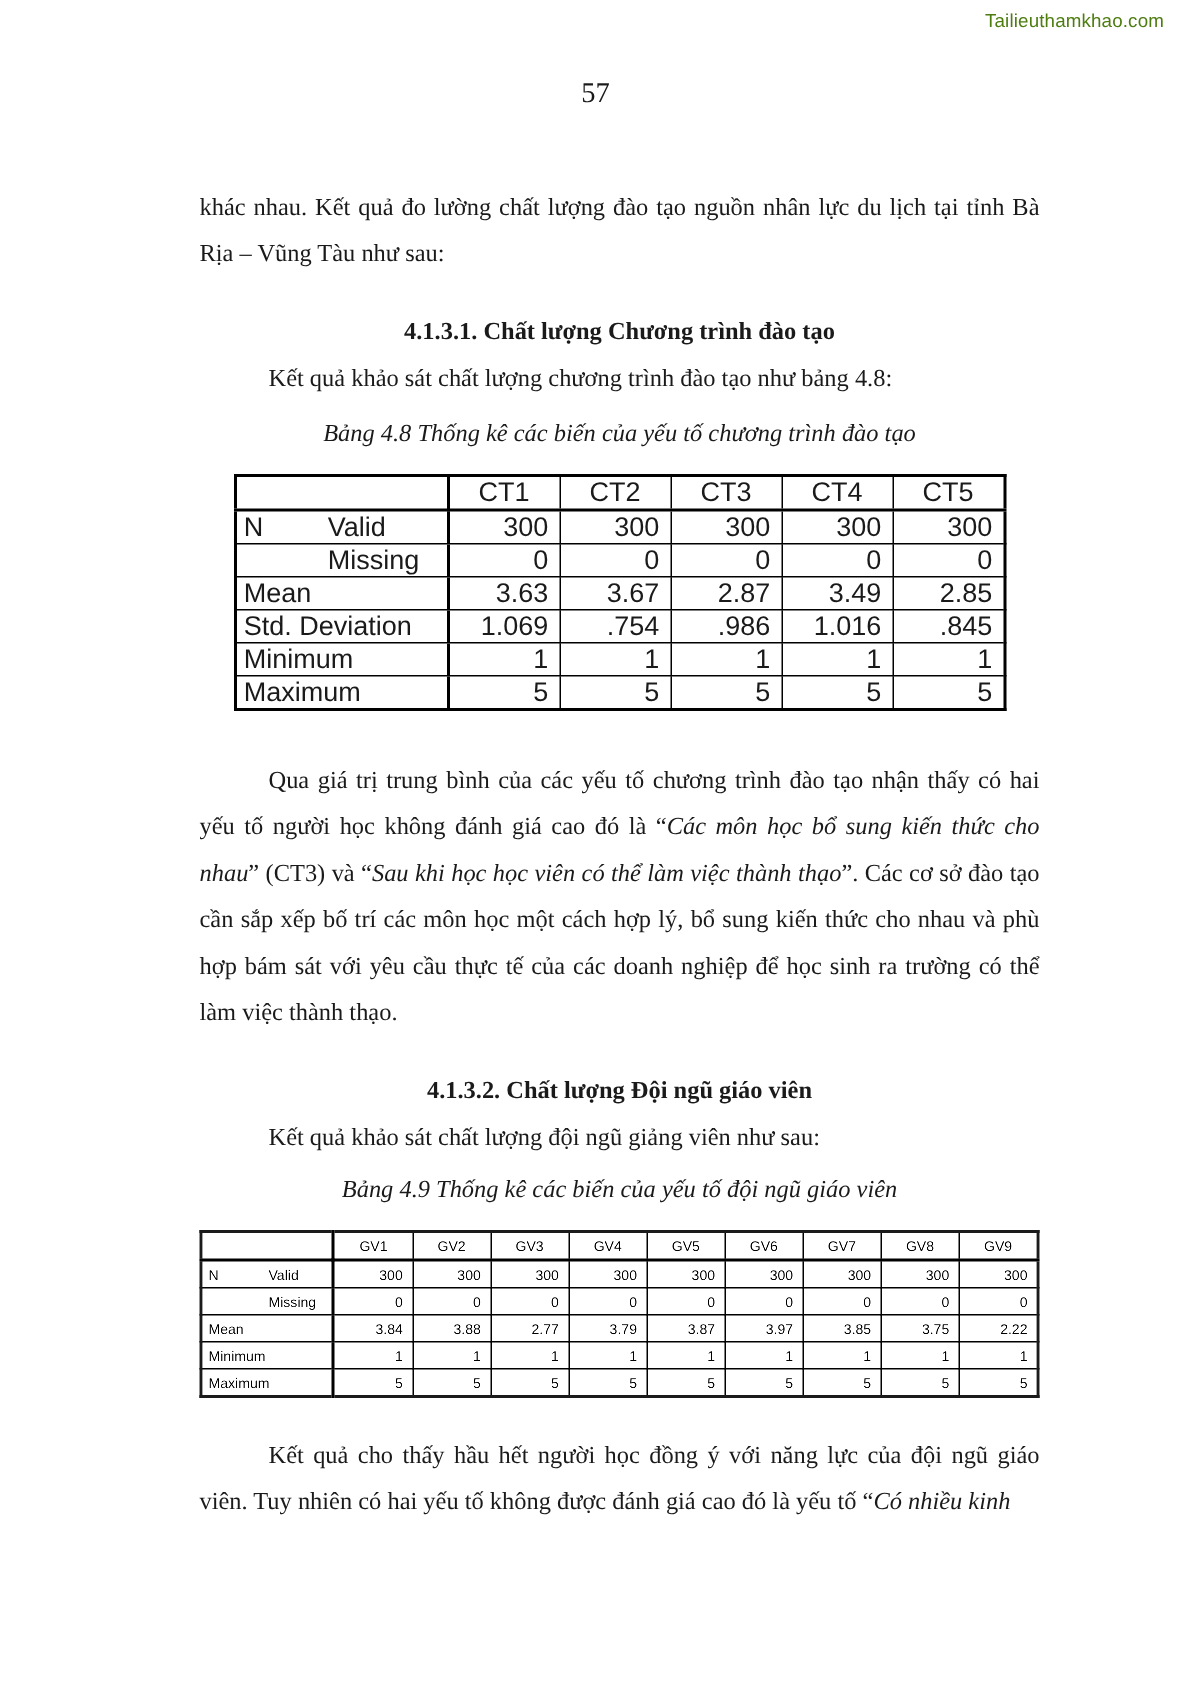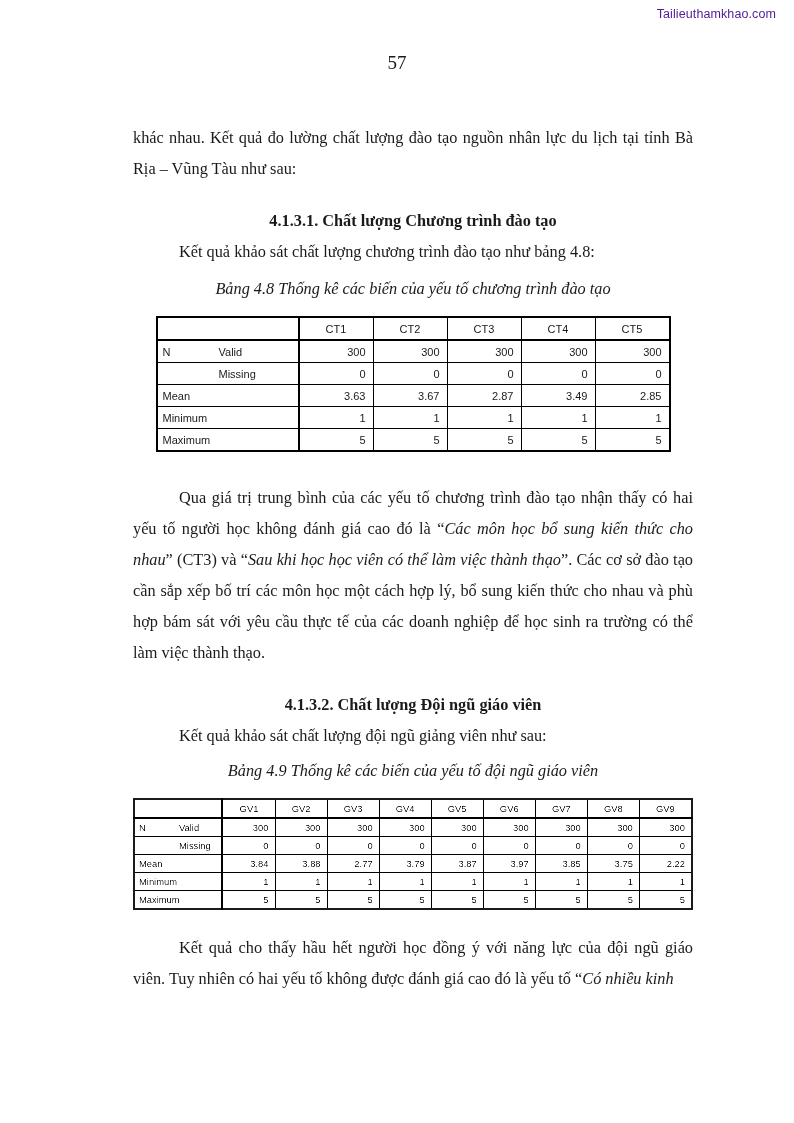--- a/index.html
+++ b/index.html
@@ -16,21 +16,21 @@
     font-family: "Liberation Serif", serif;
     color: #1a1a1a;
     box-sizing: border-box;
   }
   .watermark {
     position: absolute;
     top: 7px;
     right: 18px;
     font-family: "Liberation Sans", sans-serif;
     font-size: 12.5px;
-    color: #4c1d95;
+    color: #4d7c0f;
     letter-spacing: 0.1px;
     user-select: none;
   }
   .page-number {
     position: absolute;
     top: 52px;
     left: 0;
     width: 794px;
     text-align: center;
     font-size: 19px;
@@ -85,21 +85,21 @@
     background: #fff;
     table-layout: fixed;
   }
   table.spss td {
     border: 1px solid #000;
     padding: 0;
     vertical-align: middle;
   }
 
   
-  table.t1 { font-size: 11px; }
+  table.t1 { font-size: 18px; }
   table.t1 td { height: 21px; }
   table.t1 td.lbl {
     width: 135px;
     padding-left: 5px;
     text-align: left;
     border-right-width: 2px;
   }
   table.t1 td.num {
     width: 66px;
     padding-right: 7px;
@@ -191,20 +191,28 @@
             <td class="num">0</td>
             <td class="num">0</td>
           </tr>
           <tr>
             <td class="lbl">Mean</td>
             <td class="num">3.63</td>
             <td class="num">3.67</td>
             <td class="num">2.87</td>
             <td class="num">3.49</td>
             <td class="num">2.85</td>
+          </tr>
+          <tr>
+            <td class="lbl">Std. Deviation</td>
+            <td class="num">1.069</td>
+            <td class="num">.754</td>
+            <td class="num">.986</td>
+            <td class="num">1.016</td>
+            <td class="num">.845</td>
           </tr>
           <tr>
             <td class="lbl">Minimum</td>
             <td class="num">1</td>
             <td class="num">1</td>
             <td class="num">1</td>
             <td class="num">1</td>
             <td class="num">1</td>
           </tr>
           <tr>

